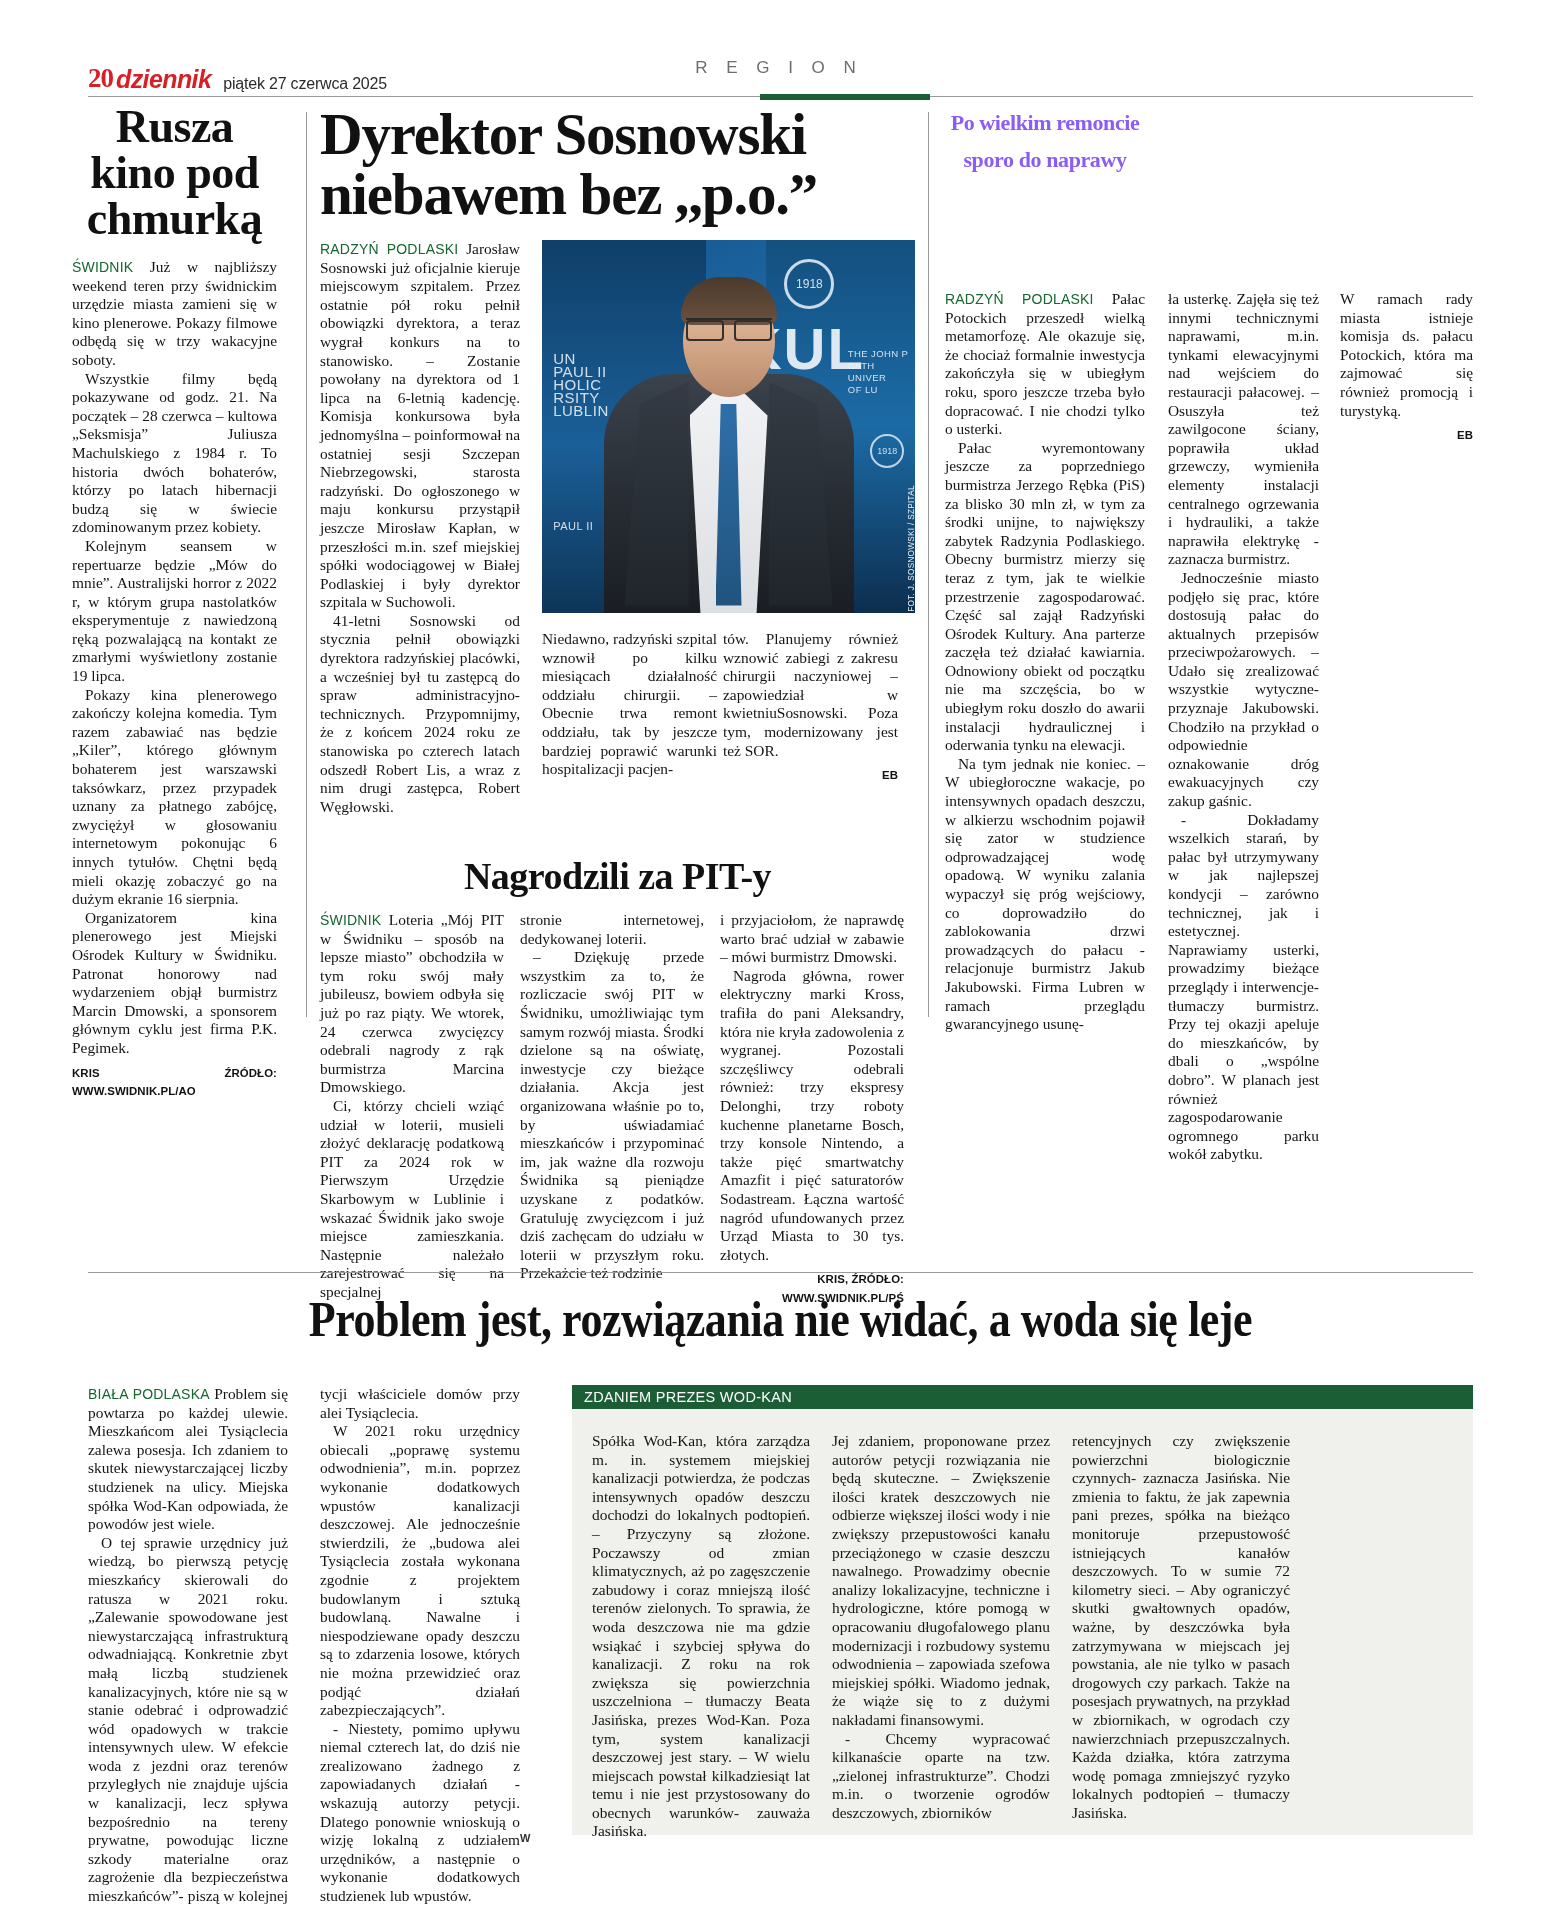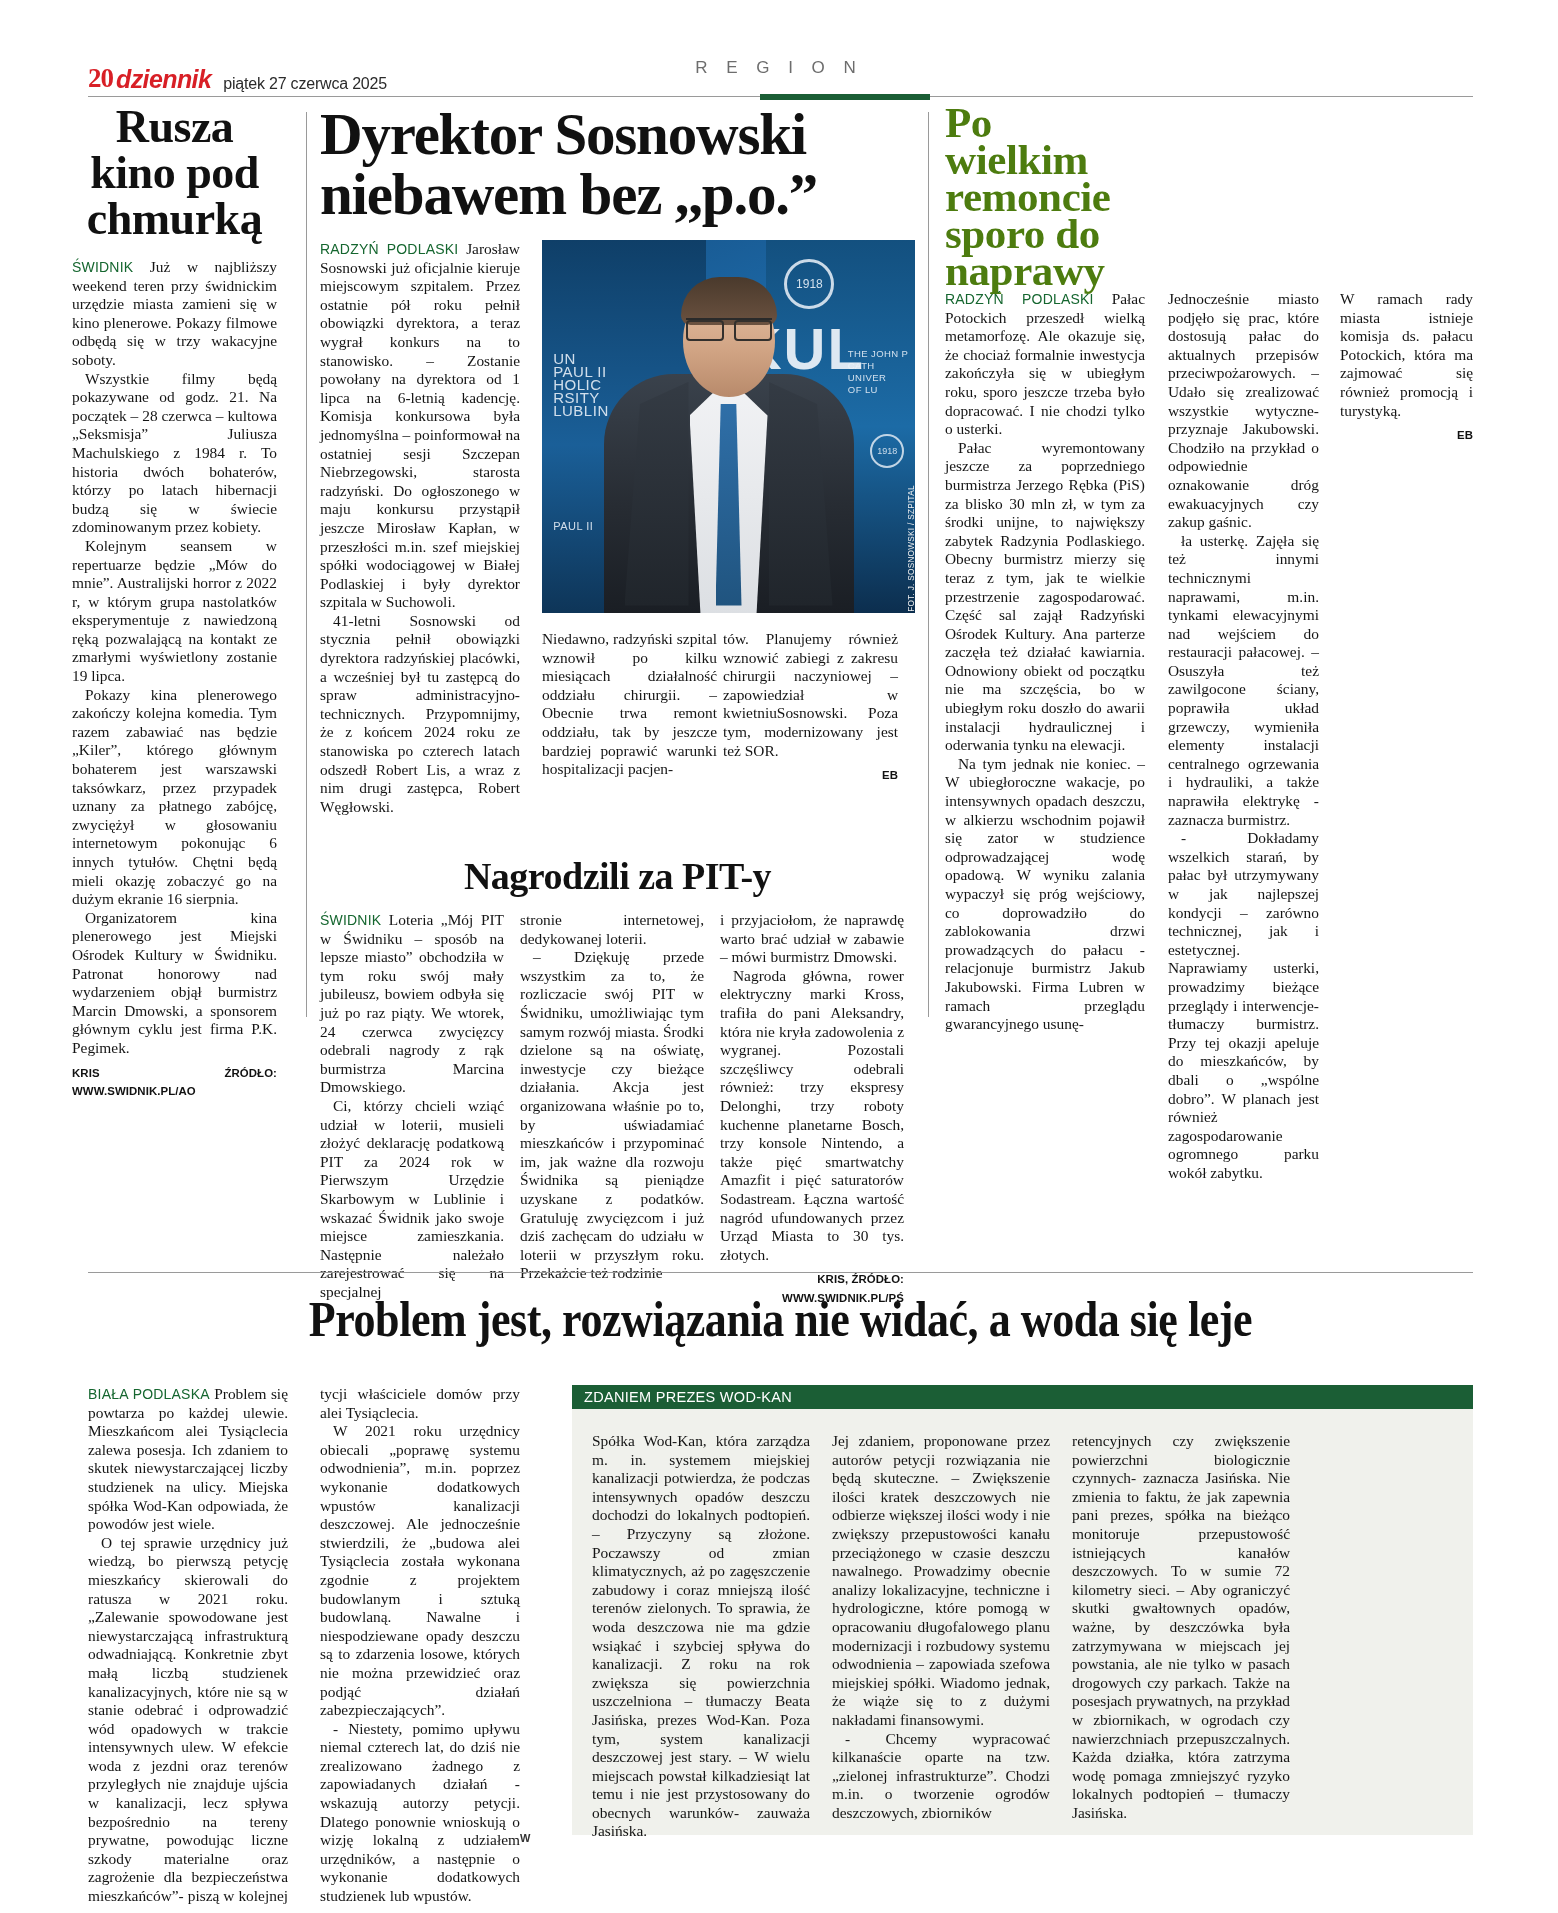--- a/index.html
+++ b/index.html
@@ -189,22 +189,22 @@
     margin-bottom:60px;
   }
 
   .sos-caption { display:flex; gap:6px; margin-top:17px; }
   .sos-caption .c { width:175px; }
 
   
   #story-remont { position:absolute; left:945px; top:104px; width:200px; }
   #story-remont .hl {
     font-family:"Liberation Serif", serif;
-    font-weight:700; font-size:43px; line-height:37px;
-    letter-spacing:-0.4px; color:#4d7c0f; margin:0 0 14px 0;
+    font-weight:700; font-size:22px; line-height:37px;
+    text-align:center; letter-spacing:-0.4px; color:#8b5cf6; margin:0 0 14px 0;
   }
   #remont-col2 { position:absolute; left:1168px; top:290px; width:151px; }
   #remont-col3 { position:absolute; left:1340px; top:290px; width:133px; }
 
   
   #story-pit { position:absolute; left:320px; top:855px; width:595px; }
   #story-pit .hl {
     font-family:"Liberation Serif", serif;
     font-weight:700; font-size:38px; line-height:42px;
     text-align:center; letter-spacing:-0.5px; color:#111; margin:0 0 14px 0;
@@ -325,22 +325,22 @@
   <div id="story-remont">
     <div class="hl">Po wielkim remoncie sporo do naprawy</div>
   </div>
   <div class="woda-col body-col" style="position:absolute; left:945px; top:290px; width:200px;">
     <p><span class="dl">RADZYŃ PODLASKI</span>
        <span>Pałac Potockich przeszedł wielką metamorfozę. Ale okazuje się, że chociaż formalnie inwestycja zakończyła się w ubiegłym roku, sporo jeszcze trzeba było dopracować. I nie chodzi tylko o usterki.</span></p>
     <p>Pałac wyremontowany jeszcze za poprzedniego burmistrza Jerzego Rębka (PiS) za blisko 30 mln zł, w tym za środki unijne, to największy zabytek Radzynia Podlaskiego. Obecny burmistrz mierzy się teraz z tym, jak te wielkie przestrzenie zagospodarować. Część sal zajął Radzyński Ośrodek Kultury. Ana parterze zaczęła też działać kawiarnia. Odnowiony obiekt od początku nie ma szczęścia, bo w ubiegłym roku doszło do awarii instalacji hydraulicznej i oderwania tynku na elewacji.</p>
     <p>Na tym jednak nie koniec. – W ubiegłoroczne wakacje, po intensywnych opadach deszczu, w alkierzu wschodnim pojawił się zator w studzience odprowadzającej wodę opadową. W wyniku zalania wypaczył się próg wejściowy, co doprowadziło do zablokowania drzwi prowadzących do pałacu - relacjonuje burmistrz Jakub Jakubowski. Firma Lubren w ramach przeglądu gwarancyjnego usunę-</p>
   </div>
   <div id="remont-col2" class="body-col">
+    <p>ła usterkę. Zajęła się też innymi technicznymi naprawami, m.in. tynkami elewacyjnymi nad wejściem do restauracji pałacowej. – Osuszyła też zawilgocone ściany, poprawiła układ grzewczy, wymieniła elementy instalacji centralnego ogrzewania i hydrauliki, a także naprawiła elektrykę - zaznacza burmistrz.</p>
     <p>Jednocześnie miasto podjęło się prac, które dostosują pałac do aktualnych przepisów przeciwpożarowych. – Udało się zrealizować wszystkie wytyczne- przyznaje Jakubowski. Chodziło na przykład o odpowiednie oznakowanie dróg ewakuacyjnych czy zakup gaśnic.</p>
-    <p>ła usterkę. Zajęła się też innymi technicznymi naprawami, m.in. tynkami elewacyjnymi nad wejściem do restauracji pałacowej. – Osuszyła też zawilgocone ściany, poprawiła układ grzewczy, wymieniła elementy instalacji centralnego ogrzewania i hydrauliki, a także naprawiła elektrykę - zaznacza burmistrz.</p>
     <p>- Dokładamy wszelkich starań, by pałac był utrzymywany w jak najlepszej kondycji – zarówno technicznej, jak i estetycznej. Naprawiamy usterki, prowadzimy bieżące przeglądy i interwencje- tłumaczy burmistrz. Przy tej okazji apeluje do mieszkańców, by dbali o „wspólne dobro”. W planach jest również zagospodarowanie ogromnego parku wokół zabytku.</p>
   </div>
   <div id="remont-col3" class="body-col">
     <p>W ramach rady miasta istnieje komisja ds. pałacu Potockich, która ma zajmować się również promocją i turystyką.</p>
     <div class="sig sig-right">EB</div>
   </div>
 
   <div id="story-pit">
     <div class="hl">Nagrodzili za PIT-y</div>
     <div class="pit-grid">

